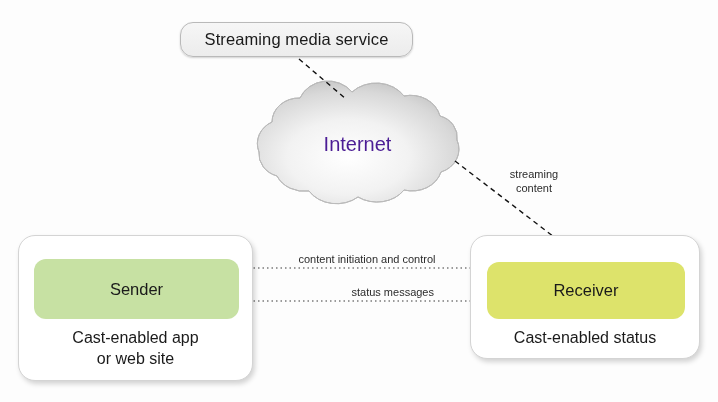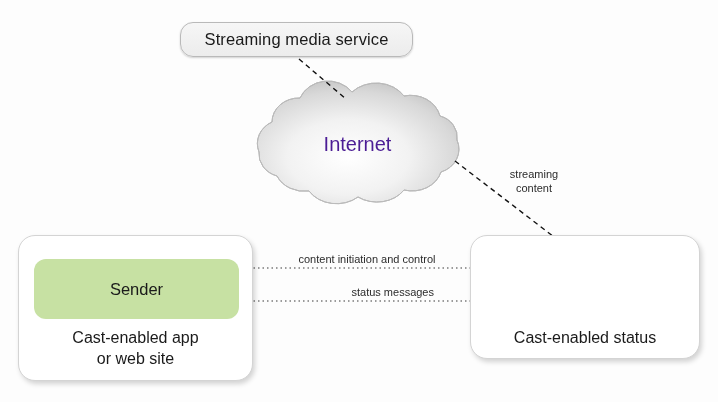--- a/index.html
+++ b/index.html
@@ -220,16 +220,19 @@
 
   <div class="card" id="card-sender">
     <div class="node" id="node-sender">
       <span class="node-label">Sender</span>
     </div>
     <div class="card-caption" id="caption-sender">Cast-enabled app
 or web site</div>
   </div>
 
   <div class="card" id="card-receiver">
+    <div class="node" id="node-receiver">
+      <span class="node-label">Receiver</span>
+    </div>
     <div class="card-caption" id="caption-receiver">Cast-enabled status</div>
   </div>
 
 </div>
 
 </body></html>

